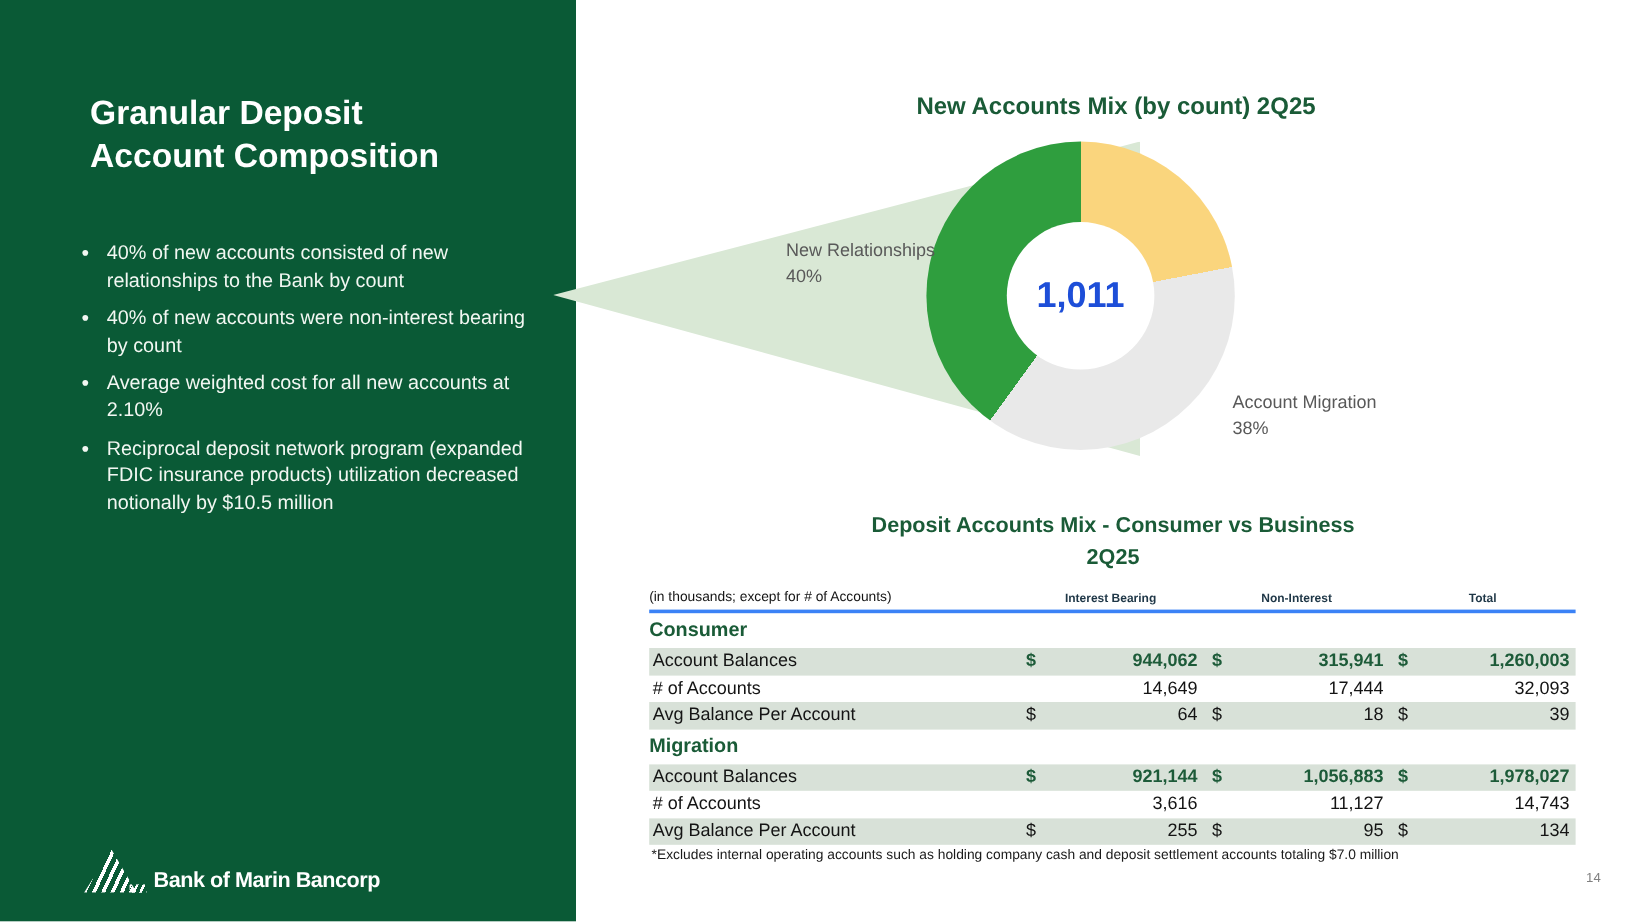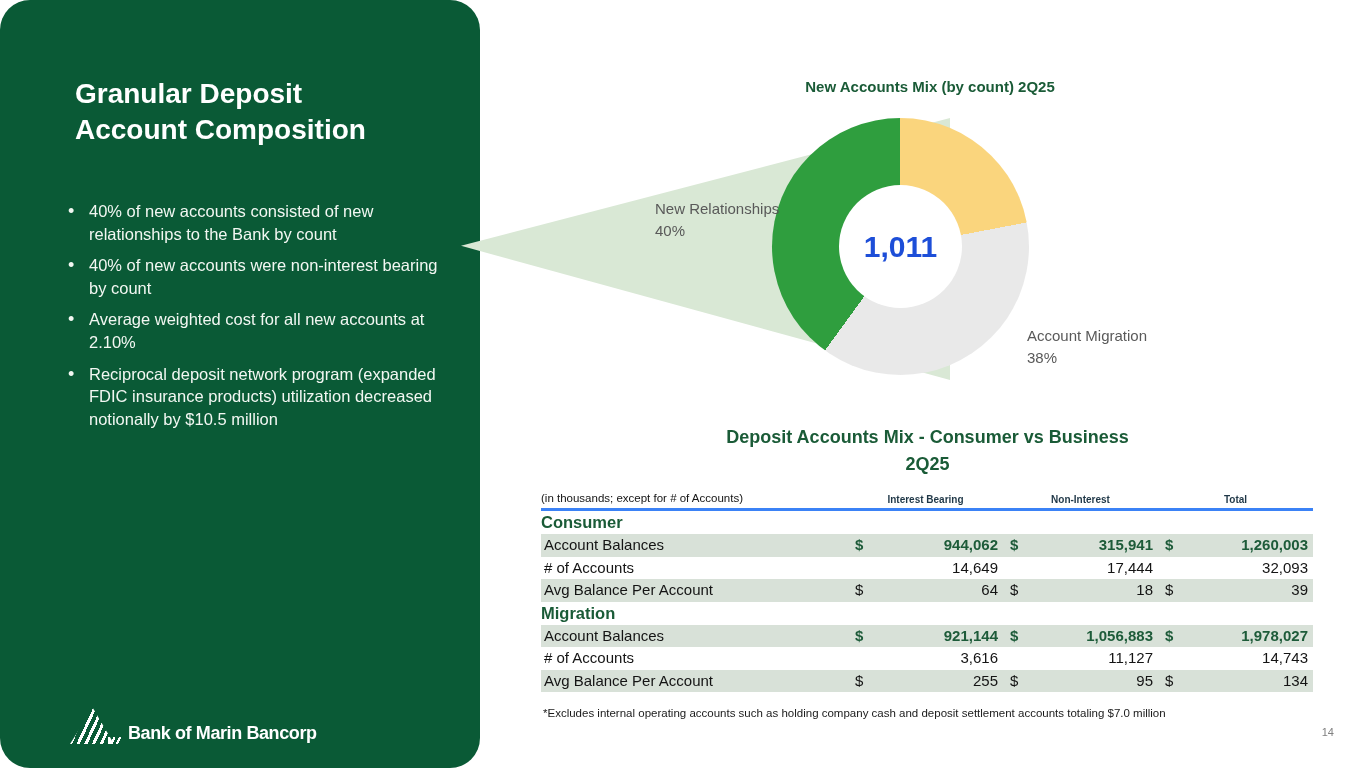--- a/index.html
+++ b/index.html
@@ -1,60 +1,60 @@
 <!DOCTYPE html>
 <html><head>
 <meta charset="utf-8">
 <style>
   * { margin:0; padding:0; box-sizing:border-box; }
   html,body { width:1365px; height:768px; }
   body { font-family:"Liberation Sans", sans-serif; background:#ffffff; position:relative; overflow:hidden; }
   .slide { position:absolute; inset:0; width:1365px; height:768px; background:#ffffff; }
 
   
-  .sidebar { position:absolute; left:0; top:0; width:480px; height:768px; background:#0A5A36; z-index:1;border-radius:30px; }
+  .sidebar { position:absolute; left:0; top:0; width:480px; height:768px; background:#0A5A36; z-index:1; }
   .sidebar-title { position:absolute; left:75px; top:76px; width:360px; color:#ffffff;
                    font-size:28px; font-weight:bold; line-height:1.27; white-space:pre-line; }
   .bullets { position:absolute; left:66px; top:200px; width:375px; list-style:none; }
   .bullets li { position:relative; padding-left:23px; color:#F2F7F2; font-size:16.5px; line-height:1.37; margin-bottom:9px; }
   .bullets li::before { content:"\2022"; position:absolute; left:2px; top:-1px; font-size:18px; color:#F2F7F2; }
 
   
   .logo { position:absolute; left:68px; top:708px; display:flex; align-items:flex-end; z-index:2; }
   .logo-mark { position:relative; width:52px; height:40px; margin-right:8px; }
   .logo-mountain { position:absolute; left:2px; top:0; width:44px; height:36px;
                    clip-path:polygon(52% 0, 100% 100%, 0 100%);
                    background:repeating-linear-gradient(115deg,#ffffff 0 3px, rgba(255,255,255,0) 3px 7px); }
   .logo-hatch { position:absolute; left:40px; top:29px; width:14px; height:7px;
                 background:repeating-linear-gradient(115deg,#ffffff 0 2px, rgba(255,255,255,0) 2px 5px); }
   .logo-text { color:#ffffff; font-size:18px; font-weight:bold; letter-spacing:-0.4px; line-height:1; padding-bottom:6px; }
 
   
   .chart-title { position:absolute; left:580px; top:78px; width:700px; text-align:center;
-                 color:#1A5B37; font-size:15px; font-weight:bold; z-index:4; }
+                 color:#1A5B37; font-size:20px; font-weight:bold; z-index:4; }
   .beam { position:absolute; left:461px; top:118px; width:489px; height:262px; background:#D9E8D5;
           clip-path:polygon(0 48.8%, 100% 0, 100% 100%); z-index:2; }
   .donut { position:absolute; left:772px; top:118px; width:257px; height:257px; border-radius:50%; z-index:3; }
   .donut-hole { position:absolute; left:839px; top:185px; width:123px; height:123px; border-radius:50%;
                 background:#ffffff; z-index:4; display:flex; align-items:center; justify-content:center; }
   .donut-center { color:#1d4ed8; font-size:30px; font-weight:bold; }
   .slice-label { position:absolute; color:#595959; font-size:15px; line-height:1.45; white-space:pre-line; z-index:5; }
   .label-existing { left:1033px; top:128px; width:210px; }
   .label-migration { left:1027px; top:325px; width:210px; }
   .label-newrel { left:655px; top:198px; width:150px; }
 
   
   .table-title { position:absolute; left:540px; top:424px; width:775px; text-align:center;
                  color:#1A5B37; font-size:18px; font-weight:bold; line-height:1.5; }
   .dep-table { position:absolute; left:541px; top:488px; width:772px; font-size:15px; color:#141414; }
   .trow, .thead { display:grid; grid-template-columns:307px 155px 155px 155px; height:22.5px; line-height:22.5px; align-items:center; }
   .thead { border-bottom:3px solid #3b82f6; height:23px; line-height:20px; }
   .t-note { font-size:11.5px; color:#141414; align-self:end; padding-bottom:2px; }
   .t-col { text-align:center; font-weight:bold; color:#1F3747; font-size:10px; align-self:end; }
-  .section-row { height:23px; line-height:23px; }
+  .section-row { height:29px; line-height:23px; }
   .section-name { font-size:16.5px; font-weight:bold; color:#1A5B37; grid-column:1 / span 4; }
   .bg-green { background:#D8E1D8; }
   .tlabel { padding-left:3px; }
   .tmoney { display:flex; justify-content:space-between; padding:0 5px 0 7px; }
   .green-vals .cur, .green-vals .val { color:#1D5B39; font-weight:bold; }
   .footnote { position:absolute; left:543px; top:707px; font-size:11.5px; color:#1a1a1a; }
   .page-num { position:absolute; left:1300px; top:726px; width:34px; text-align:right; font-size:11px; color:#808080; }
 </style>
 </head>
 <body>

